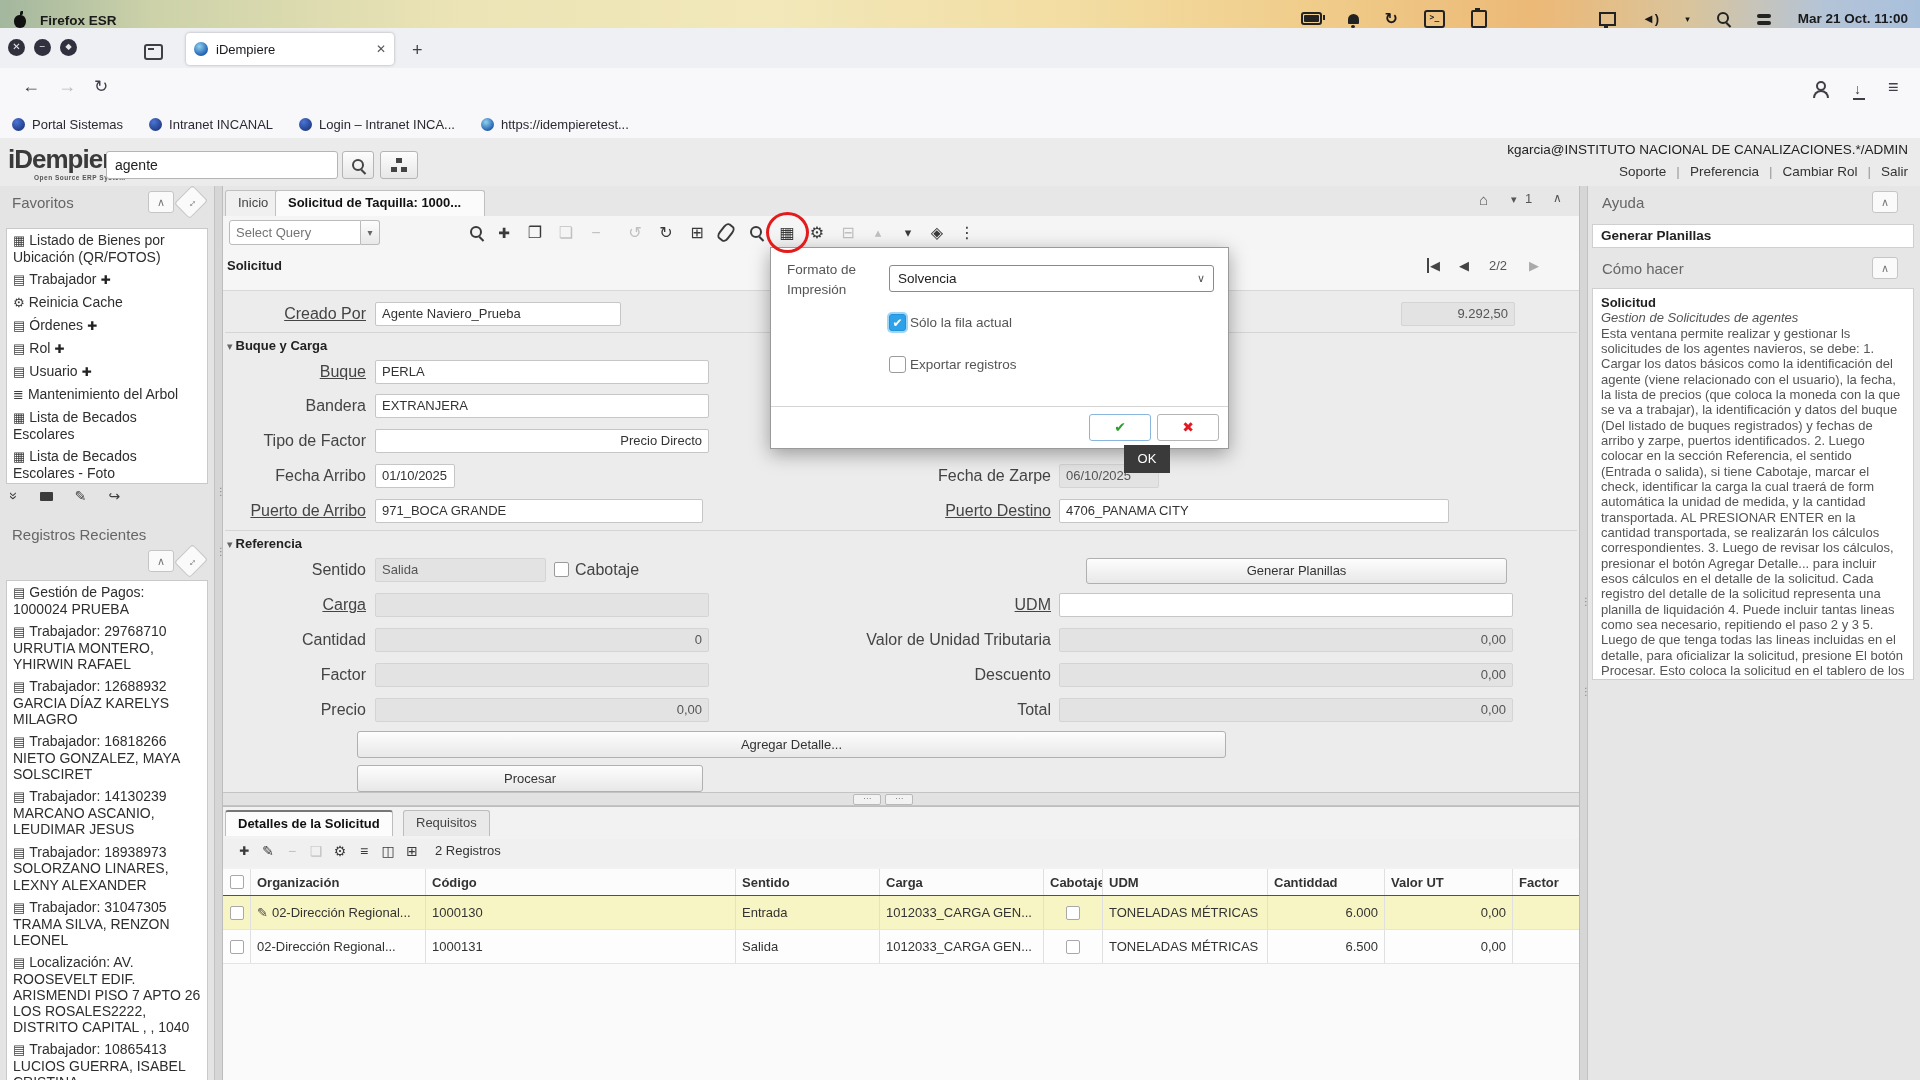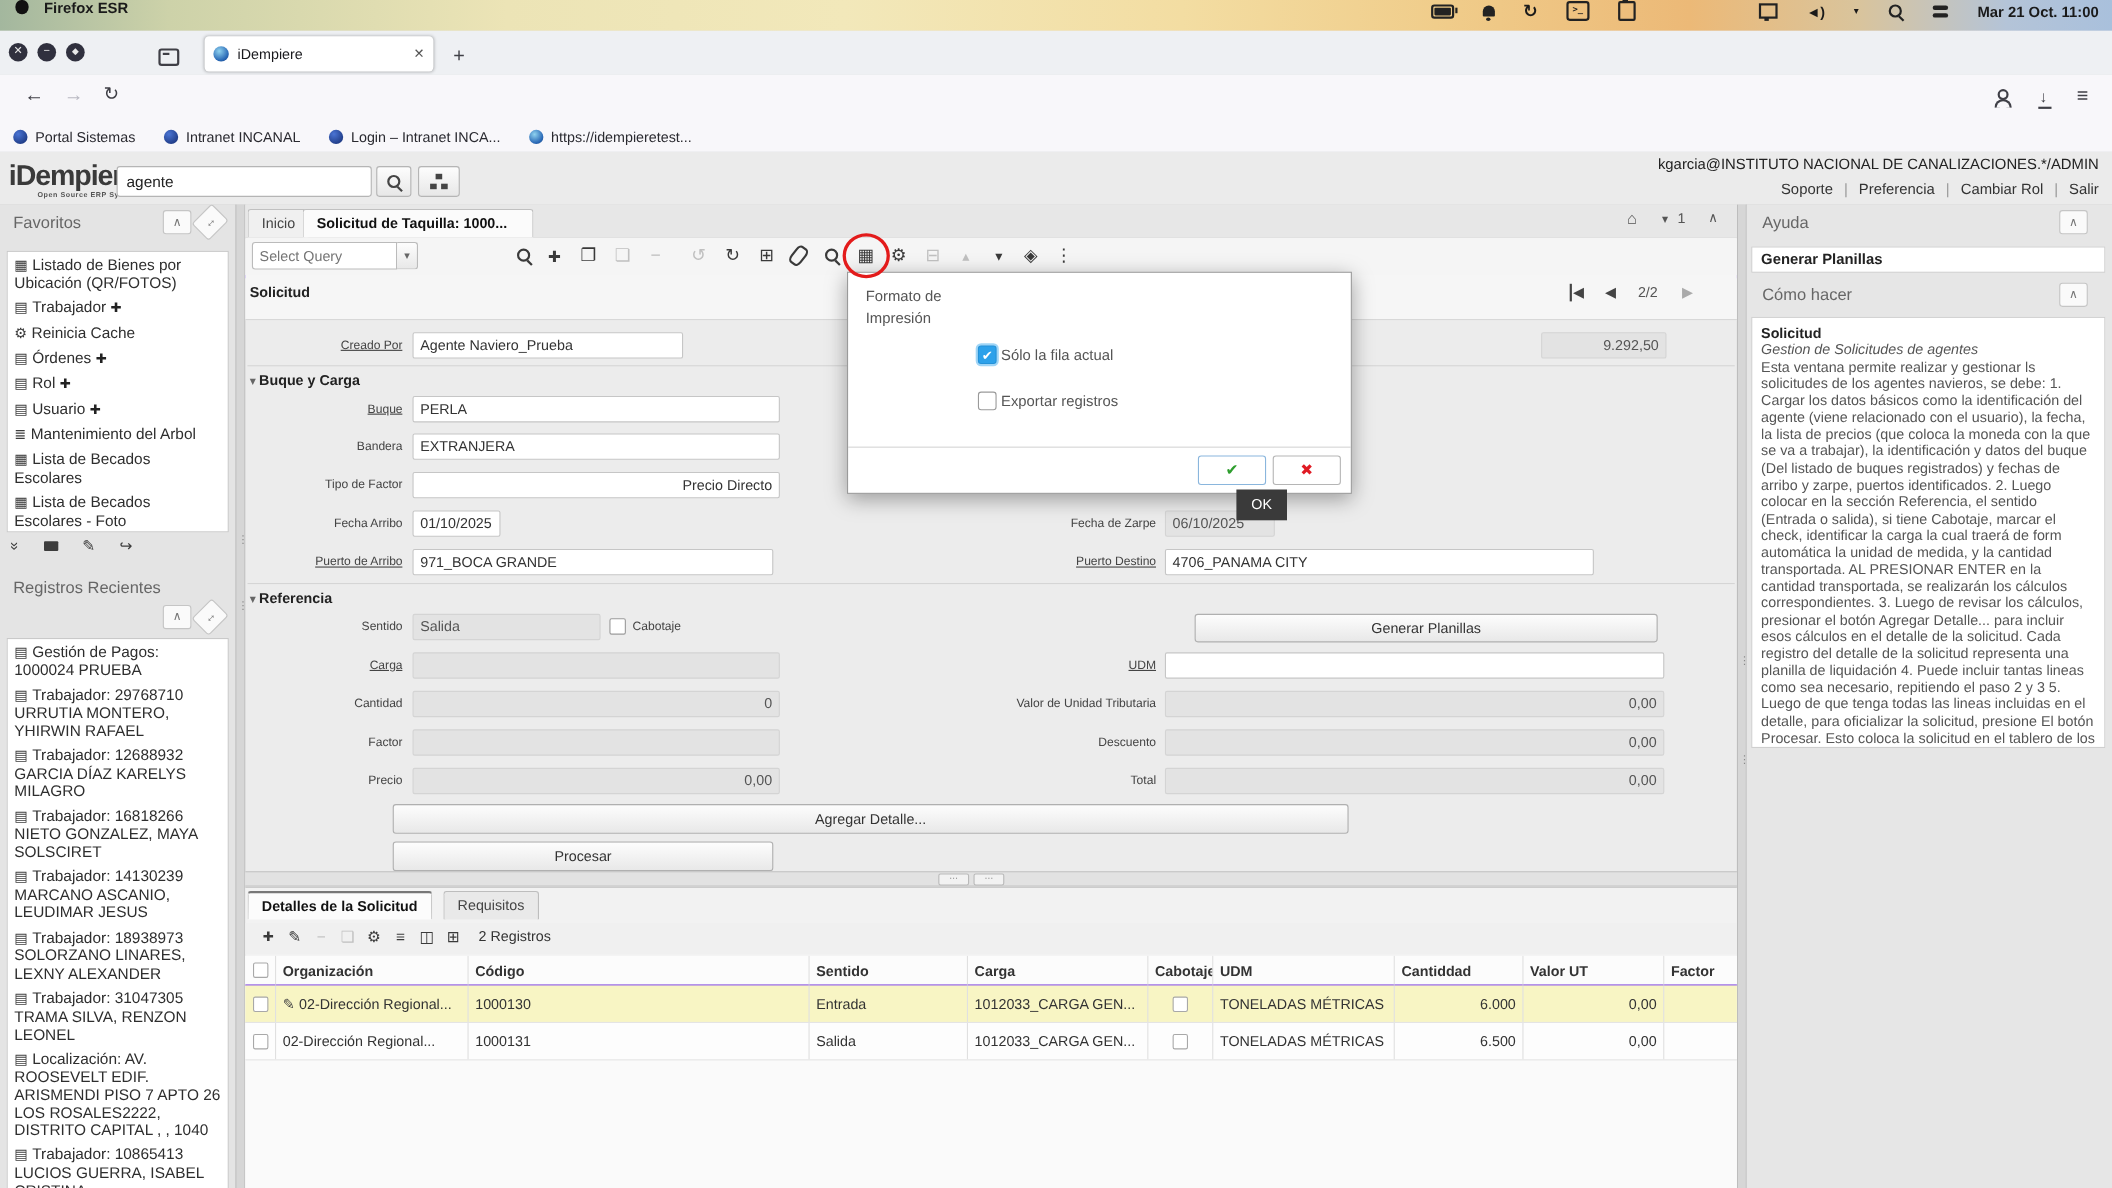--- a/index.html
+++ b/index.html
@@ -2,21 +2,21 @@
 <html><head>
 <meta charset="utf-8">
 <style>
   html,body{margin:0;padding:0;background:#555;}
   #screen{position:relative;width:1920px;height:1080px;overflow:hidden;background:#e0e0e0;
     font-family:"Liberation Sans","DejaVu Sans",sans-serif;color:#333;}
   .abs{position:absolute;}
   
   #menubar{position:absolute;left:0;top:0;width:1920px;height:28px;
     background:linear-gradient(90deg,#a3b79e 0%,#cdd2a9 8%,#ece4b6 24%,#f2e8ba 40%,#f3dda2 56%,#f0cd8b 68%,#ecb977 80%,#d9c49c 88%,#b4c4d8 95%,#a9c0dc 100%);
-    display:flex;align-items:flex-start;font-size:13.5px;font-weight:bold;color:#1a1a1a;}
+    display:flex;align-items:flex-end;font-size:13.5px;font-weight:bold;color:#1a1a1a;}
   .i-apple{width:12px;height:13px;background:#111;border-radius:45% 45% 48% 48%;position:relative;margin:0 14px 0 14px;}
   .i-apple::before{content:"";position:absolute;top:-4px;left:6px;width:3px;height:4px;background:#111;border-radius:50% 0;}
   .menu-right{margin-left:auto;display:flex;align-items:center;gap:26px;margin-right:12px;}
   .i-batt{position:relative;width:17px;height:9px;border:2px solid #222;border-radius:3px;}
   .i-batt::before{content:"";position:absolute;inset:1px;background:#222;border-radius:1px;}
   .i-batt::after{content:"";position:absolute;right:-5px;top:1px;width:2px;height:5px;background:#222;}
   .i-bell{position:relative;width:11px;height:10px;background:#222;border-radius:6px 6px 1px 1px;}
   .i-bell::after{content:"";position:absolute;left:3px;bottom:-4px;width:4px;height:3px;background:#222;border-radius:50%;}
   .i-term{width:17px;height:14px;border:2px solid #222;border-radius:3px;color:#222;font:bold 8px/12px "DejaVu Sans Mono",monospace;text-align:center;}
   .i-term::before{content:">_";}
@@ -77,21 +77,21 @@
   #center{position:absolute;left:222px;top:186px;width:1358px;height:894px;background:#ececec;border-left:1px solid #bdbdbd;border-right:1px solid #bdbdbd;box-sizing:border-box;}
   .wtab{position:absolute;top:4px;height:26px;font-size:13px;line-height:24px;padding:0 12px;border:1px solid #c0c0c0;border-bottom:none;background:#f0f0f0;color:#444;box-sizing:border-box;border-radius:3px 3px 0 0;}
   .wtab.active{background:#fbfbfb;font-weight:bold;color:#111;}
   #tabrow{position:absolute;left:0;top:0;width:100%;height:30px;background:#e7e7e7;border-bottom:1px solid #b8b8b8;}
   #toolbar{position:absolute;left:0;top:30px;width:100%;height:34px;background:#f5f5f5;border-bottom:3px solid #8b5cf6;}
   .ticon{position:absolute;top:4px;width:26px;height:26px;text-align:center;line-height:26px;font-size:16px;color:#3a3a3a;}
   .ticon.dis{color:#c0c0c0;}
   .field{position:absolute;height:24px;background:#fff;border:1px solid #c6c6c6;border-radius:2px;font-size:13px;color:#333;padding:0 6px;line-height:22px;overflow:hidden;white-space:nowrap;box-sizing:border-box;}
   .field.disabled{background:#e3e3e3;color:#555;border-color:#d4d4d4;}
   .field.num{text-align:right;}
-  .flabel{position:absolute;height:24px;line-height:24px;font-size:11px;color:#444;text-align:right;white-space:nowrap;overflow:hidden;}
+  .flabel{position:absolute;height:24px;line-height:24px;font-size:16px;color:#444;text-align:right;white-space:nowrap;overflow:hidden;}
   .flabel.link .lbl{text-decoration:underline;}
   .btn{position:absolute;background:linear-gradient(#fdfdfd,#e8e8e8);border:1px solid #b0b0b0;border-radius:3px;font-size:13px;color:#333;text-align:center;box-sizing:border-box;}
   .hr{position:absolute;left:2px;width:1352px;height:1px;background:#d5d5d5;}
   .sech{position:absolute;font-weight:bold;font-size:13px;color:#222;}
   .sech .arr{color:#666;font-size:11px;margin-right:3px;}
   .cbx{position:absolute;width:15px;height:15px;background:#fff;border:1px solid #9a9a9a;border-radius:2px;box-sizing:border-box;}
   
   #detail{position:absolute;left:0;top:620px;width:100%;height:274px;background:#f2f2f2;border-top:1px solid #bdbdbd;}
   .dtab{position:absolute;top:3px;height:26px;font-size:13px;line-height:24px;padding:0 12px;border:1px solid #bdbdbd;border-bottom:none;background:#e9e9e9;color:#444;box-sizing:border-box;border-radius:3px 3px 0 0;}
   .dtab.active{background:#fcfcfc;font-weight:bold;color:#111;border-top:2px solid #777;}
@@ -439,20 +439,24 @@
     <span class="pbtn" style="left:284px;top:71px;">∧</span>
     <div class="abs" style="left:4px;top:102px;width:322px;height:392px;background:#fff;border:1px solid #cfcfcf;box-sizing:border-box;padding:6px 8px;overflow:hidden;font-size:13px;line-height:1.18;color:#555;">
       <div style="font-weight:bold;color:#222;">Solicitud</div>
       <div style="font-style:italic;">Gestion de Solicitudes de agentes</div>
       <div>Esta ventana permite realizar y gestionar ls solicitudes de los agentes navieros, se debe: 1. Cargar los datos básicos como la identificación del agente (viene relacionado con el usuario), la fecha, la lista de precios (que coloca la moneda con la que se va a trabajar), la identificación y datos del buque (Del listado de buques registrados) y fechas de arribo y zarpe, puertos identificados. 2. Luego colocar en la sección Referencia, el sentido (Entrada o salida), si tiene Cabotaje, marcar el check, identificar la carga la cual traerá de form automática la unidad de medida, y la cantidad transportada. AL PRESIONAR ENTER en la cantidad transportada, se realizarán los cálculos correspondientes. 3. Luego de revisar los cálculos, presionar el botón Agregar Detalle... para incluir esos cálculos en el detalle de la solicitud. Cada registro del detalle de la solicitud representa una planilla de liquidación 4. Puede incluir tantas lineas como sea necesario, repitiendo el paso 2 y 3 5. Luego de que tenga todas las lineas incluidas en el detalle, para oficializar la solicitud, presione El botón Procesar. Esto coloca la solicitud en el tablero de los funcionarios del INC. 6. Puede Rechazar o anular la solicitud presionando el boton Rechazar/Reabrir. Esto activa la solicitud para edición. Solo Puede reabrir una solicitud que no tenga planillas de liquidación formalmente generadas por funcionarios del INC.</div>
     </div>
   </div>
 
   <div id="dialog">
     <div class="dlg-lbl" style="left:16px;top:12px;width:100px;line-height:20px;">Formato de Impresión</div>
+    <div id="dlg-select">
+      <span>Solvencia</span>
+      <span style="position:absolute;right:8px;top:0;font-size:11px;color:#555;">∨</span>
+    </div>
     <span class="dlg-cb on" style="top:66px;">✔</span>
     <span class="dlg-lbl" style="left:139px;top:67px;">Sólo la fila actual</span>
     <span class="dlg-cb off" style="top:108px;"></span>
     <span class="dlg-lbl" style="left:139px;top:109px;">Exportar registros</span>
     <div class="abs" style="left:0;top:158px;width:100%;height:1px;background:#d5d5d5;"></div>
     <span class="dlg-btn" style="left:318px;border-color:#8ab6dd;color:#2e9e2e;">✔</span>
     <span class="dlg-btn" style="left:386px;color:#e01b24;">✖</span>
   </div>
   <div id="tooltip">OK</div>
   <div id="redcircle"></div>

